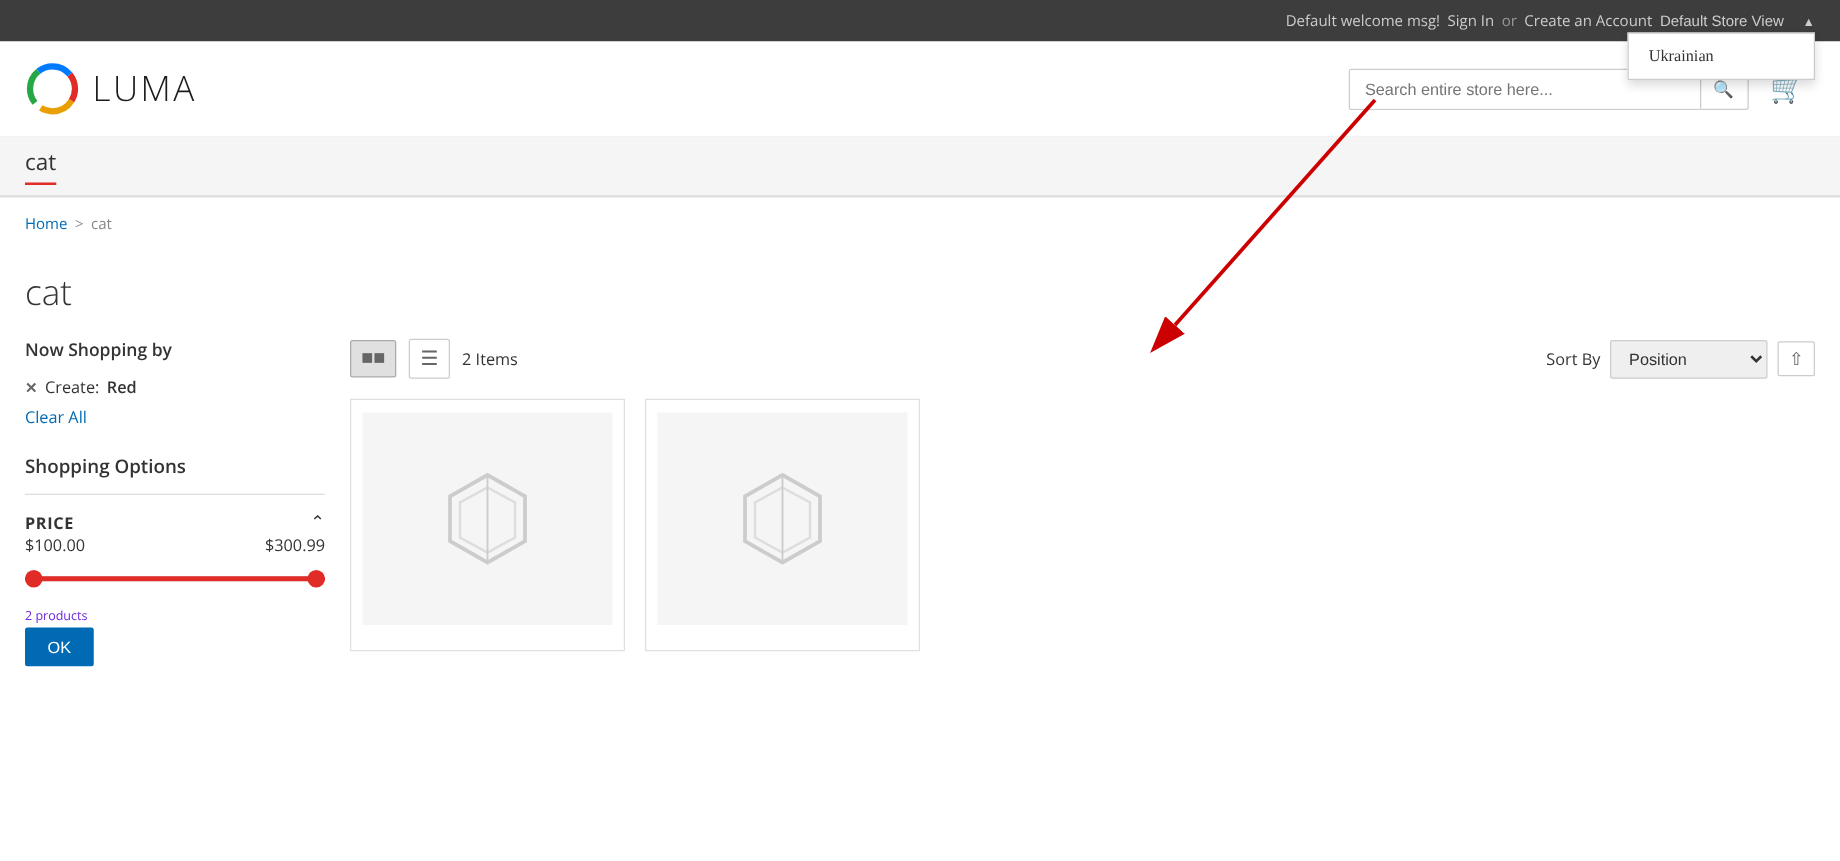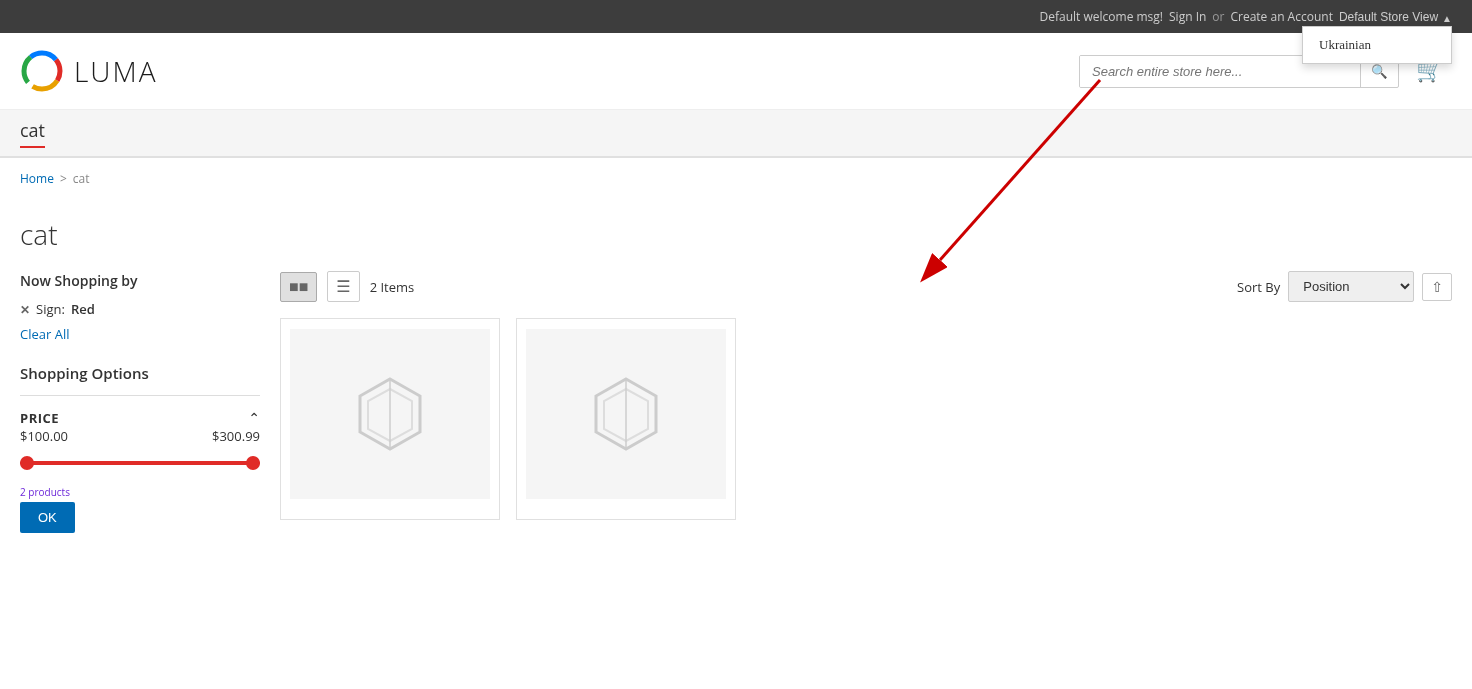--- a/index.html
+++ b/index.html
@@ -25,21 +25,21 @@
       display: inline-block;
     }
     .store-view-btn {
       background: none;
       border: none;
       color: #ccc;
       font-size: 12px;
       cursor: pointer;
       display: flex;
       align-items: flex-end;
-      gap: 4px;
+      gap: 15px;
     }
     .dropdown-arrow { font-size: 10px; }
 
     .store-dropdown-menu {
       position: absolute;
       top: 100%;
       right: 0;
       background: #fff;
       border: 1px solid #ddd;
       min-width: 140px;
@@ -91,21 +91,20 @@
       border-radius: 2px;
       overflow: hidden;
     }
     .search-input {
       padding: 8px 12px;
       border: none;
       outline: none;
       font-size: 13px;
       width: 280px;
       color: #4c1d95;
-      font-style: italic;
     }
     .search-btn {
       background: none;
       border: none;
       padding: 8px 10px;
       cursor: pointer;
       color: #666;
       border-left: 1px solid #ccc;
     }
     .cart-icon-btn {
@@ -441,21 +440,21 @@
 </div>
 
 <div class="main-content">
 
   <div class="sidebar">
 
     <div class="now-shopping-by">
       <div class="now-shopping-label">Now Shopping by</div>
       <div class="filter-item">
         <span class="filter-remove">✕</span>
-        <span class="filter-label">Sign:</span>
+        <span class="filter-label">Create:</span>
         <span class="filter-value">Red</span>
       </div>
       <a href="#" class="clear-all-link">Clear All</a>
     </div>
 
     <div class="shopping-options">
       <div class="shopping-options-title">Shopping Options</div>
       <div class="filter-section">
         <div class="filter-section-header">
           <span class="filter-section-title">PRICE</span>

